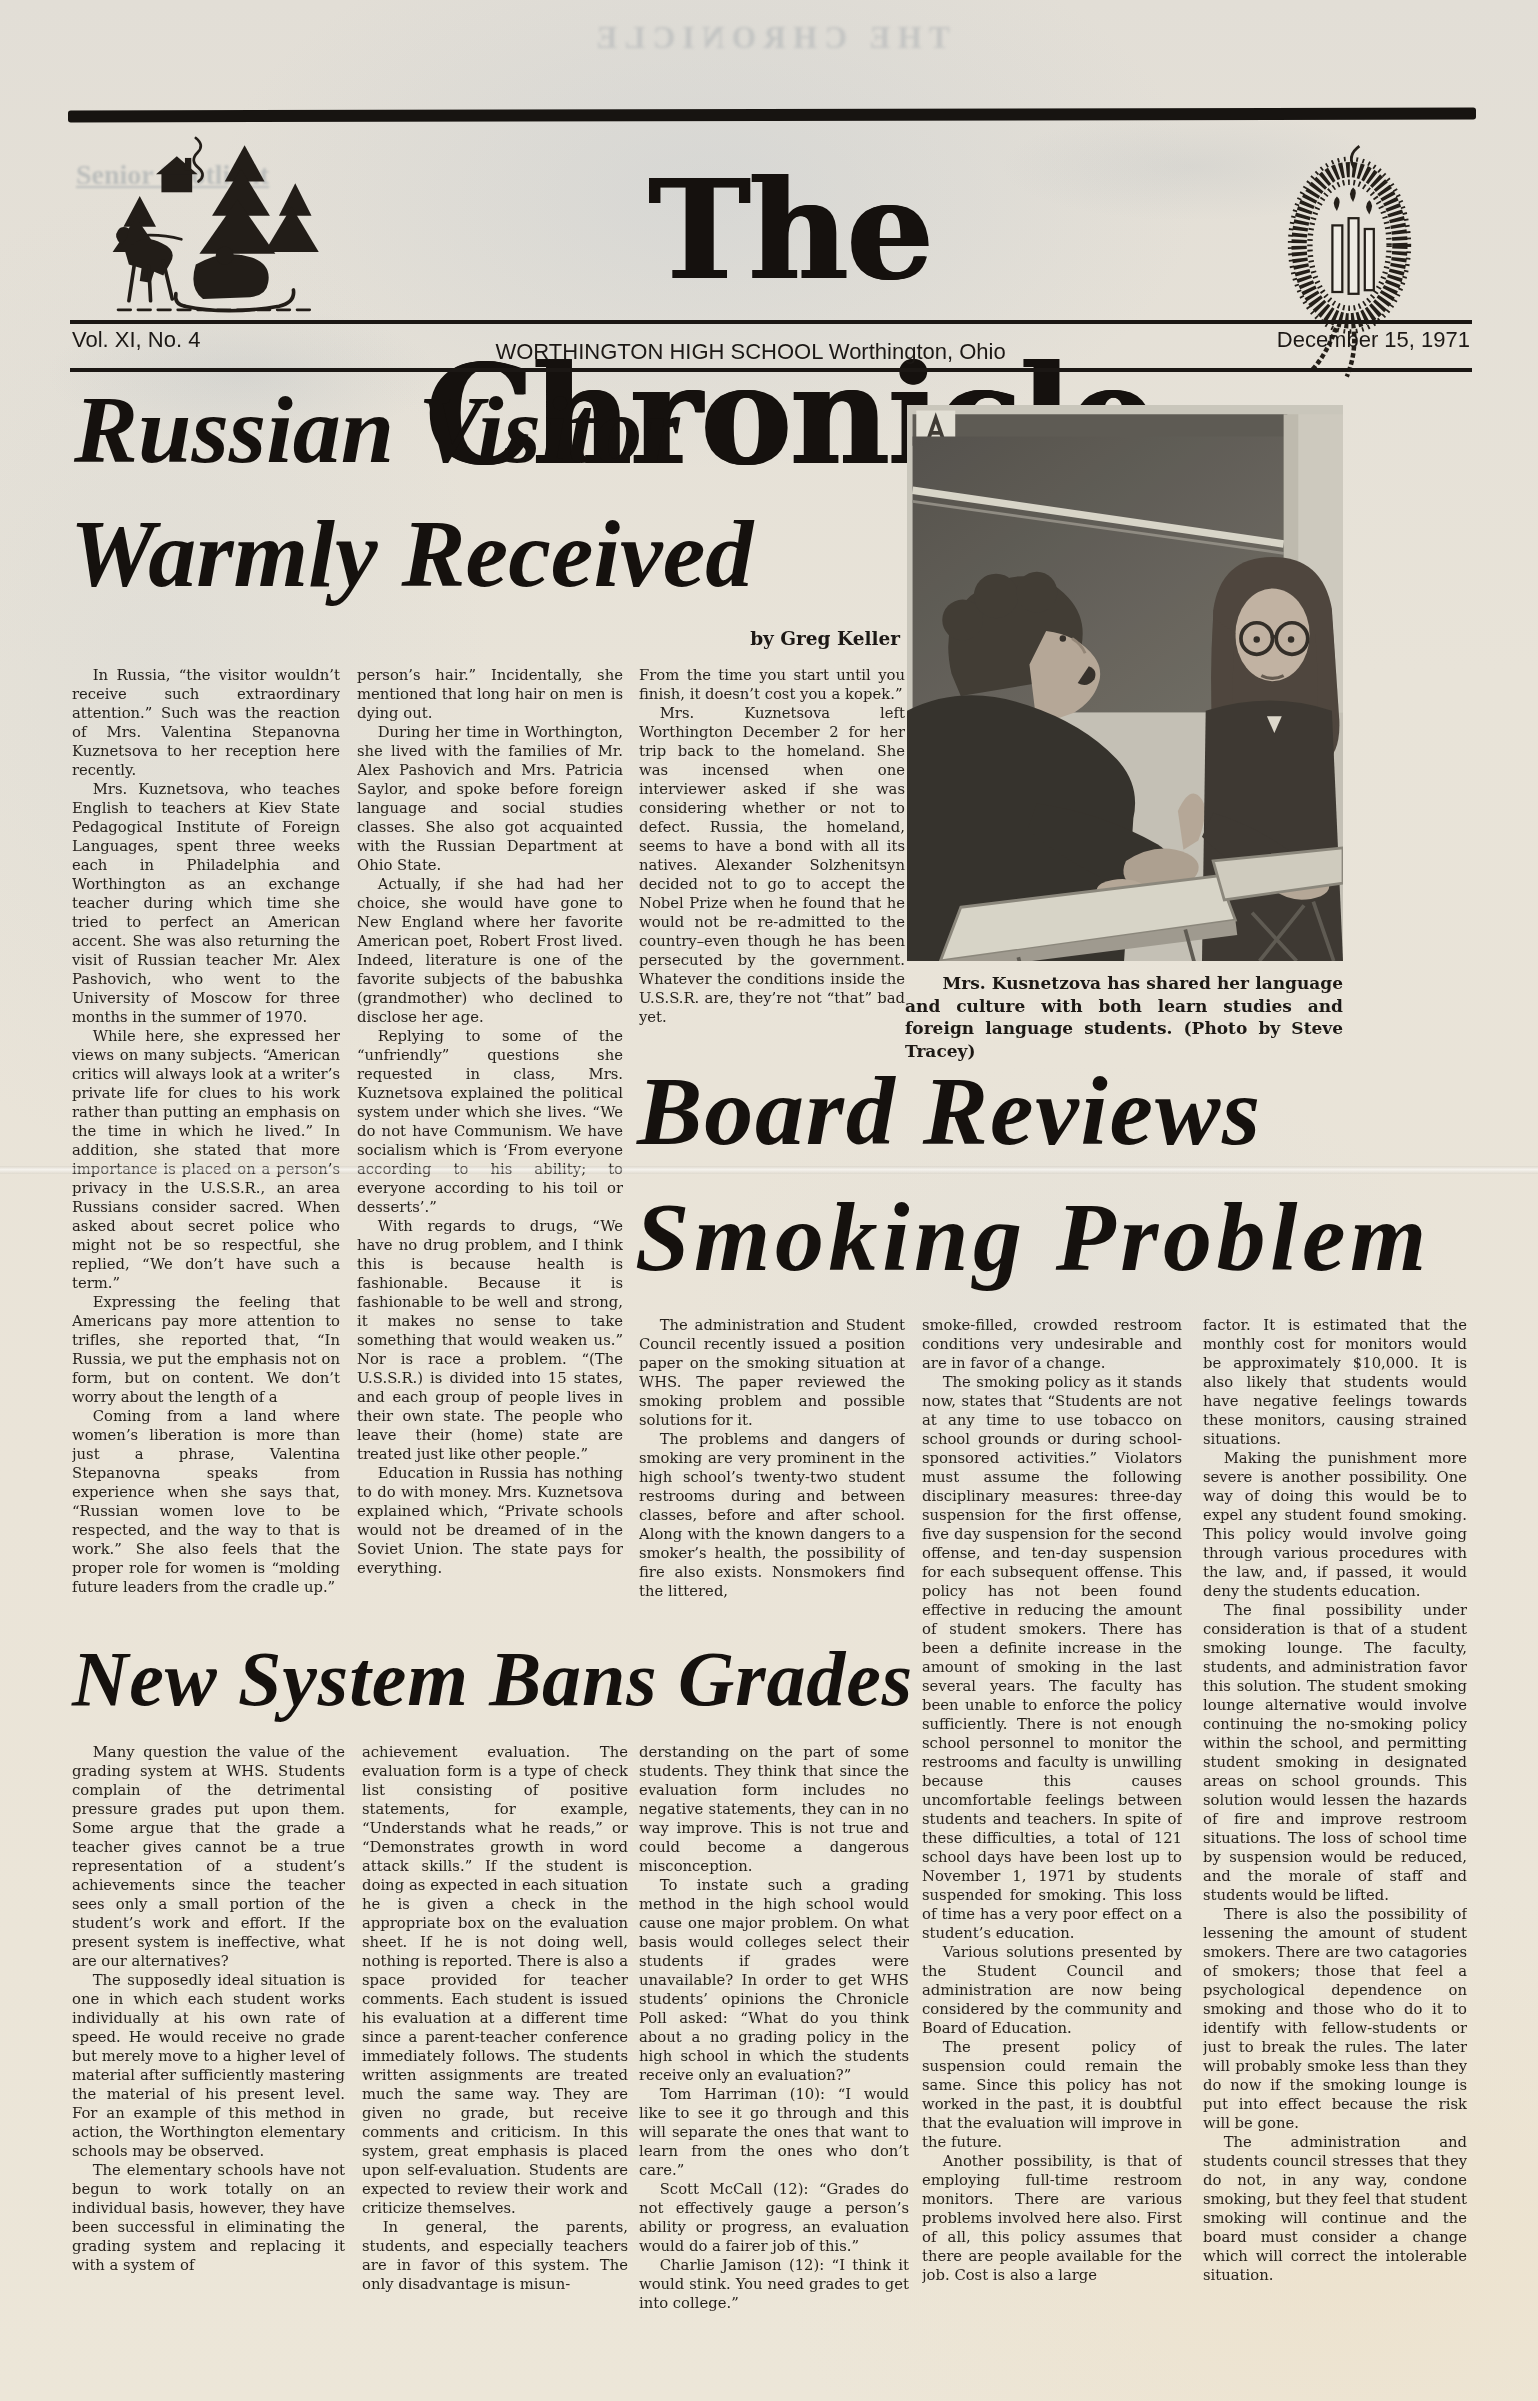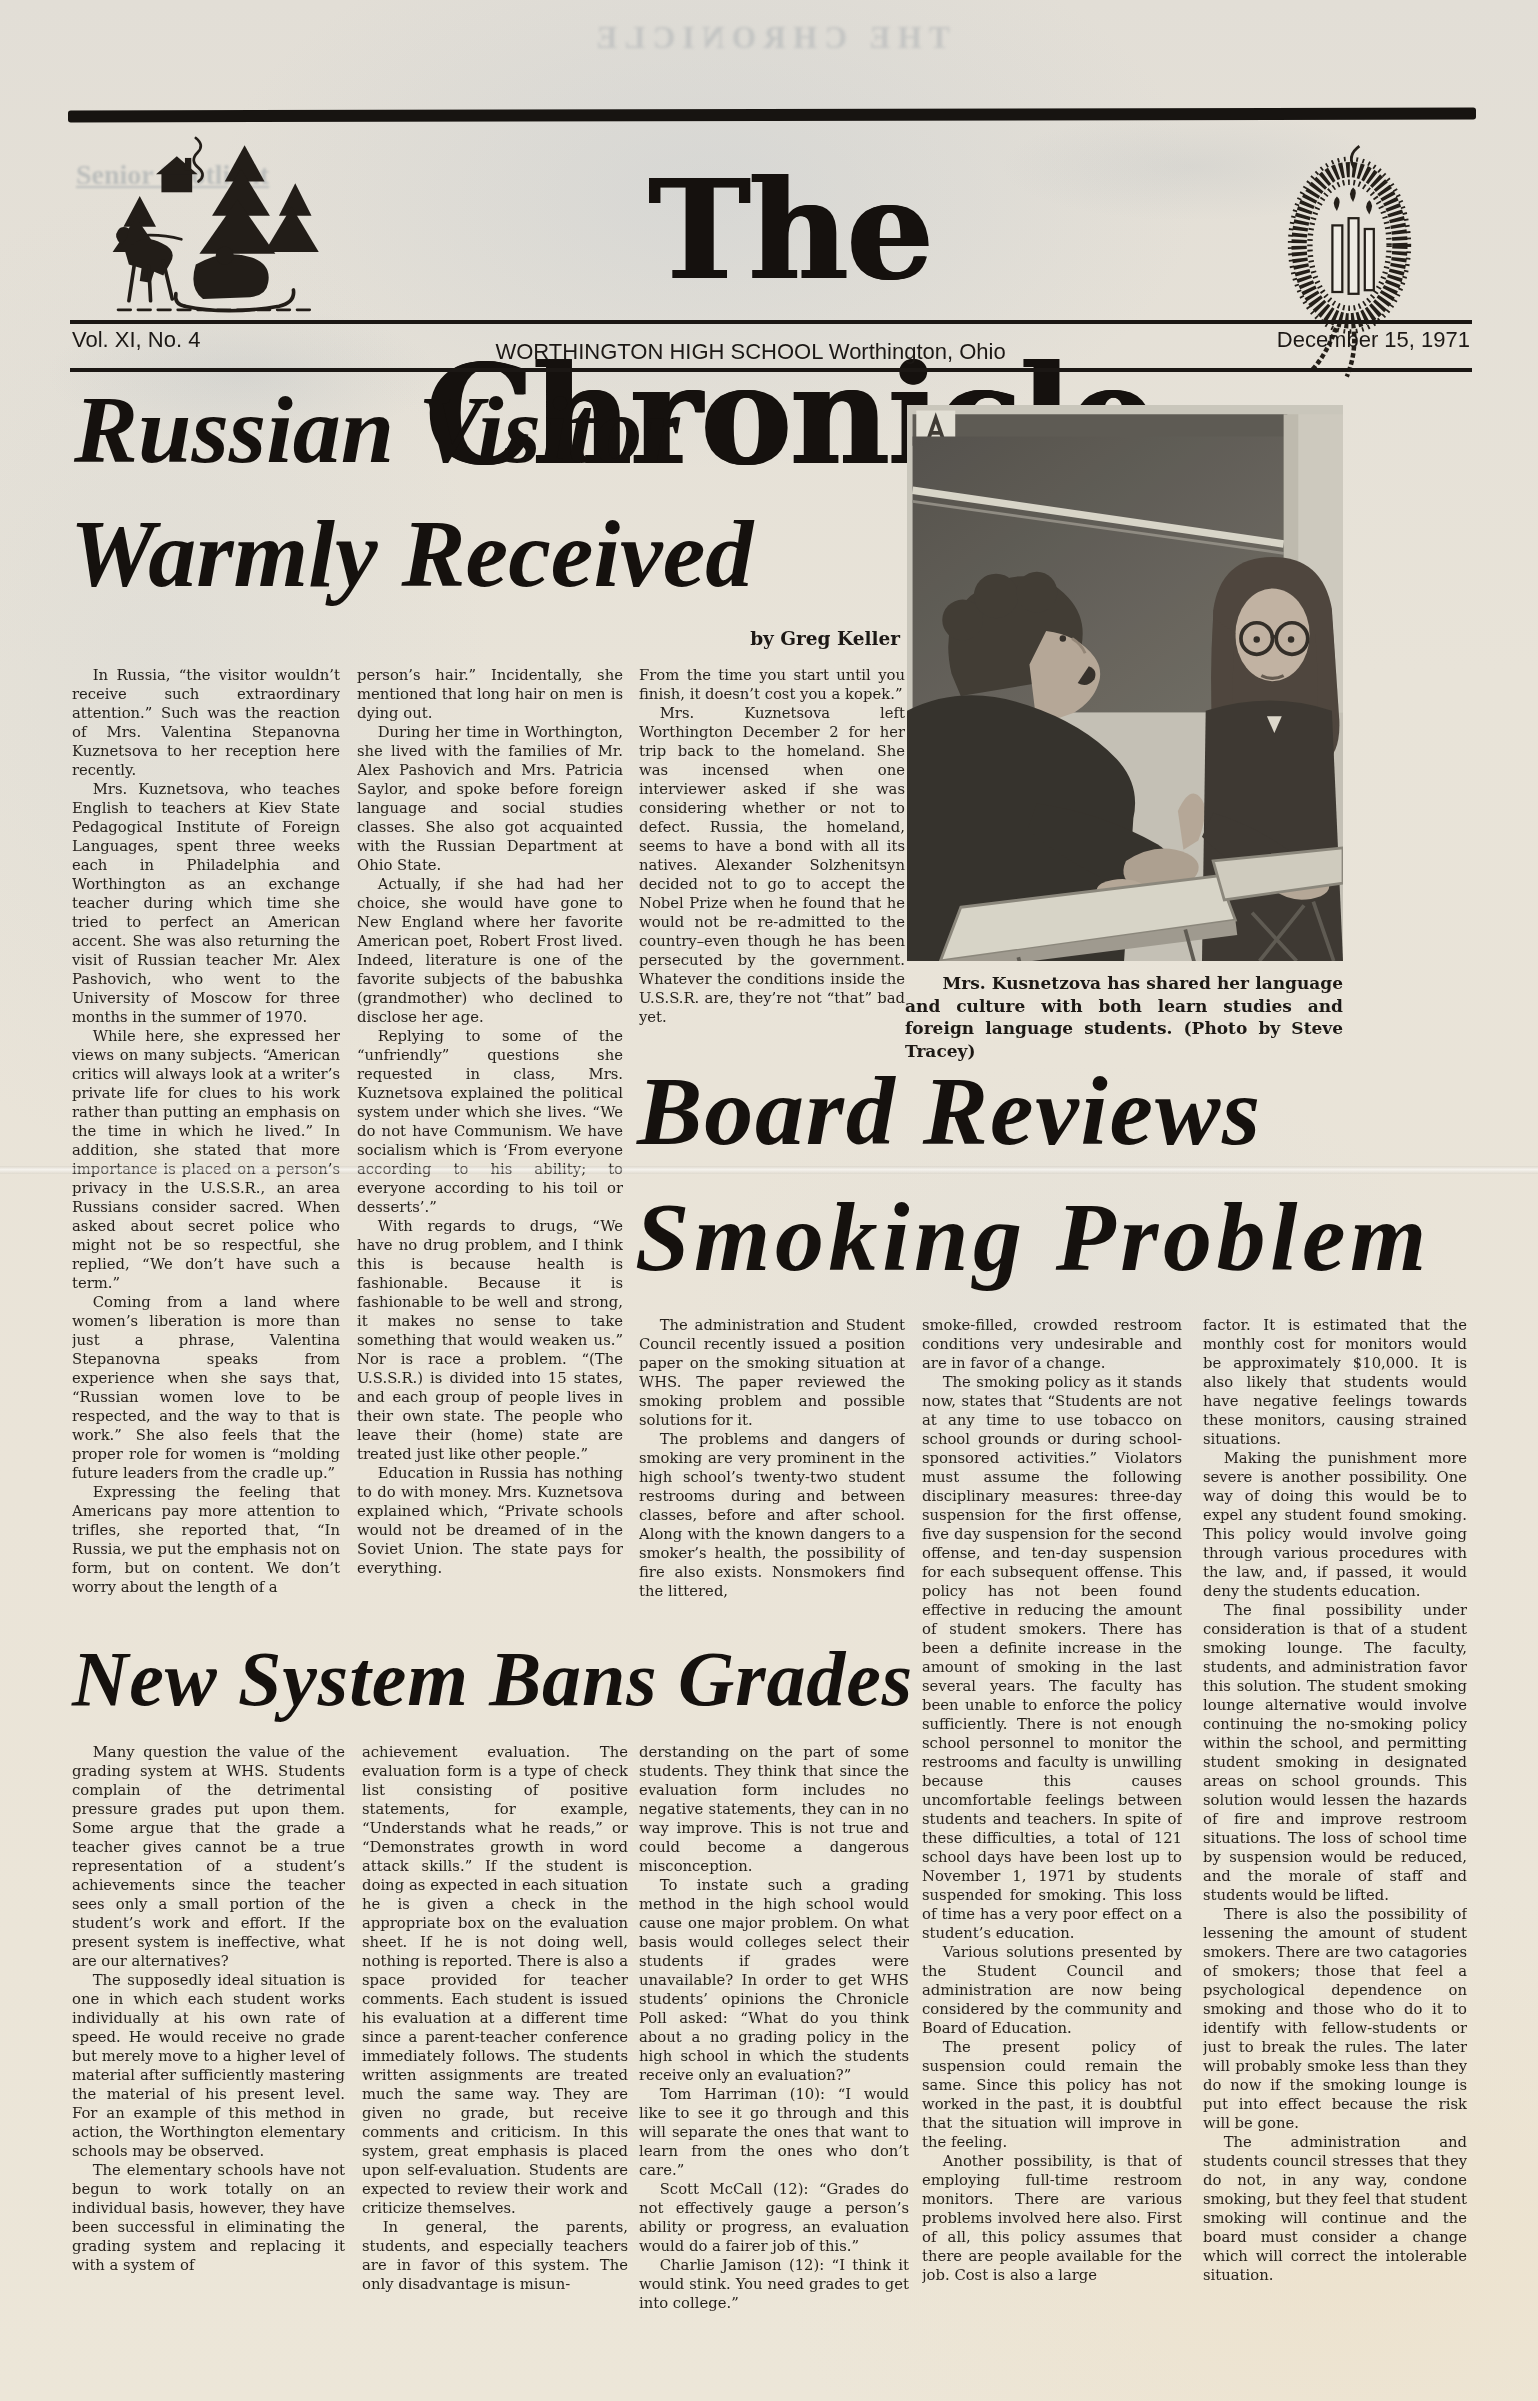--- a/index.html
+++ b/index.html
@@ -142,22 +142,22 @@
   <div class="abs rule-thin dl-rule2"></div>
 
   <div class="abs headline h-russian1">Russian Visitor</div>
   <div class="abs headline h-russian2">Warmly Received</div>
   <div class="abs byline">by Greg Keller</div>
 
   <div class="abs col rcol0" data-cont="false">
       <p>In Russia, “the visitor wouldn’t receive such extraordinary attention.” Such was the reaction of Mrs. Valentina Stepanovna Kuznetsova to her reception here recently.</p>
       <p>Mrs. Kuznetsova, who teaches English to teachers at Kiev State Pedagogical Institute of Foreign Languages, spent three weeks each in Philadelphia and Worthington as an exchange teacher during which time she tried to perfect an American accent. She was also returning the visit of Russian teacher Mr. Alex Pashovich, who went to the University of Moscow for three months in the summer of 1970.</p>
       <p>While here, she expressed her views on many subjects. “American critics will always look at a writer’s private life for clues to his work rather than putting an emphasis on the time in which he lived.” In addition, she stated that more importance is placed on a person’s privacy in the U.S.S.R., an area Russians consider sacred. When asked about secret police who might not be so respectful, she replied, “We don’t have such a term.”</p>
+      <p>Expressing the feeling that Americans pay more attention to trifles, she reported that, “In Russia, we put the emphasis not on form, but on content. We don’t worry about the length of a</p>
       <p>Coming from a land where women’s liberation is more than just a phrase, Valentina Stepanovna speaks from experience when she says that, “Russian women love to be respected, and the way to that is work.” She also feels that the proper role for women is “molding future leaders from the cradle up.”</p>
-      <p>Expressing the feeling that Americans pay more attention to trifles, she reported that, “In Russia, we put the emphasis not on form, but on content. We don’t worry about the length of a</p>
     </div>
   <div class="abs col rcol1" data-cont="true">
       <p>person’s hair.” Incidentally, she mentioned that long hair on men is dying out.</p>
       <p>During her time in Worthington, she lived with the families of Mr. Alex Pashovich and Mrs. Patricia Saylor, and spoke before foreign language and social studies classes. She also got acquainted with the Russian Department at Ohio State.</p>
       <p>Actually, if she had had her choice, she would have gone to New England where her favorite American poet, Robert Frost lived. Indeed, literature is one of the favorite subjects of the babushka (grandmother) who declined to disclose her age.</p>
       <p>Replying to some of the “unfriendly” questions she requested in class, Mrs. Kuznetsova explained the political system under which she lives. “We do not have Communism. We have socialism which is ‘From everyone according to his ability; to everyone according to his toil or desserts’.”</p>
       <p>With regards to drugs, “We have no drug problem, and I think this is because health is fashionable. Because it is fashionable to be well and strong, it makes no sense to take something that would weaken us.” Nor is race a problem. “(The U.S.S.R.) is divided into 15 states, and each group of people lives in their own state. The people who leave their (home) state are treated just like other people.”</p>
       <p>Education in Russia has nothing to do with money. Mrs. Kuznetsova explained which, “Private schools would not be dreamed of in the Soviet Union. The state pays for everything.</p>
     </div>
   <div class="abs col rcol2" data-cont="true">
@@ -232,21 +232,21 @@
   <div class="abs headline h-smoke1">Board Reviews</div>
   <div class="abs headline h-smoke2">Smoking Problem</div>
   <div class="abs col scol0" data-cont="false">
       <p>The administration and Student Council recently issued a position paper on the smoking situation at WHS. The paper reviewed the smoking problem and possible solutions for it.</p>
       <p>The problems and dangers of smoking are very prominent in the high school’s twenty-two student restrooms during and between classes, before and after school. Along with the known dangers to a smoker’s health, the possibility of fire also exists. Nonsmokers find the littered,</p>
     </div>
   <div class="abs col scol1" data-cont="true">
       <p>smoke-filled, crowded restroom conditions very undesirable and are in favor of a change.</p>
       <p>The smoking policy as it stands now, states that “Students are not at any time to use tobacco on school grounds or during school-sponsored activities.” Violators must assume the following disciplinary measures: three-day suspension for the first offense, five day suspension for the second offense, and ten-day suspension for each subsequent offense. This policy has not been found effective in reducing the amount of student smokers. There has been a definite increase in the amount of smoking in the last several years. The faculty has been unable to enforce the policy sufficiently. There is not enough school personnel to monitor the restrooms and faculty is unwilling because this causes uncomfortable feelings between students and teachers. In spite of these difficulties, a total of 121 school days have been lost up to November 1, 1971 by students suspended for smoking. This loss of time has a very poor effect on a student’s education.</p>
       <p>Various solutions presented by the Student Council and administration are now being considered by the community and Board of Education.</p>
-      <p>The present policy of suspension could remain the same. Since this policy has not worked in the past, it is doubtful that the situation will improve in the feeling.</p>
+      <p>The present policy of suspension could remain the same. Since this policy has not worked in the past, it is doubtful that the evaluation will improve in the future.</p>
       <p>Another possibility, is that of employing full-time restroom monitors. There are various problems involved here also. First of all, this policy assumes that there are people available for the job. Cost is also a large</p>
     </div>
   <div class="abs col scol2" data-cont="true">
       <p>factor. It is estimated that the monthly cost for monitors would be approximately $10,000. It is also likely that students would have negative feelings towards these monitors, causing strained situations.</p>
       <p>Making the punishment more severe is another possibility. One way of doing this would be to expel any student found smoking. This policy would involve going through various procedures with the law, and, if passed, it would deny the students education.</p>
       <p>The final possibility under consideration is that of a student smoking lounge. The faculty, students, and administration favor this solution. The student smoking lounge alternative would involve continuing the no-smoking policy within the school, and permitting student smoking in designated areas on school grounds. This solution would lessen the hazards of fire and improve restroom situations. The loss of school time by suspension would be reduced, and the morale of staff and students would be lifted.</p>
       <p>There is also the possibility of lessening the amount of student smokers. There are two catagories of smokers; those that feel a psychological dependence on smoking and those who do it to identify with fellow-students or just to break the rules. The later will probably smoke less than they do now if the smoking lounge is put into effect because the risk will be gone.</p>
       <p>The administration and students council stresses that they do not, in any way, condone smoking, but they feel that student smoking will continue and the board must consider a change which will correct the intolerable situation.</p>
     </div>
 

